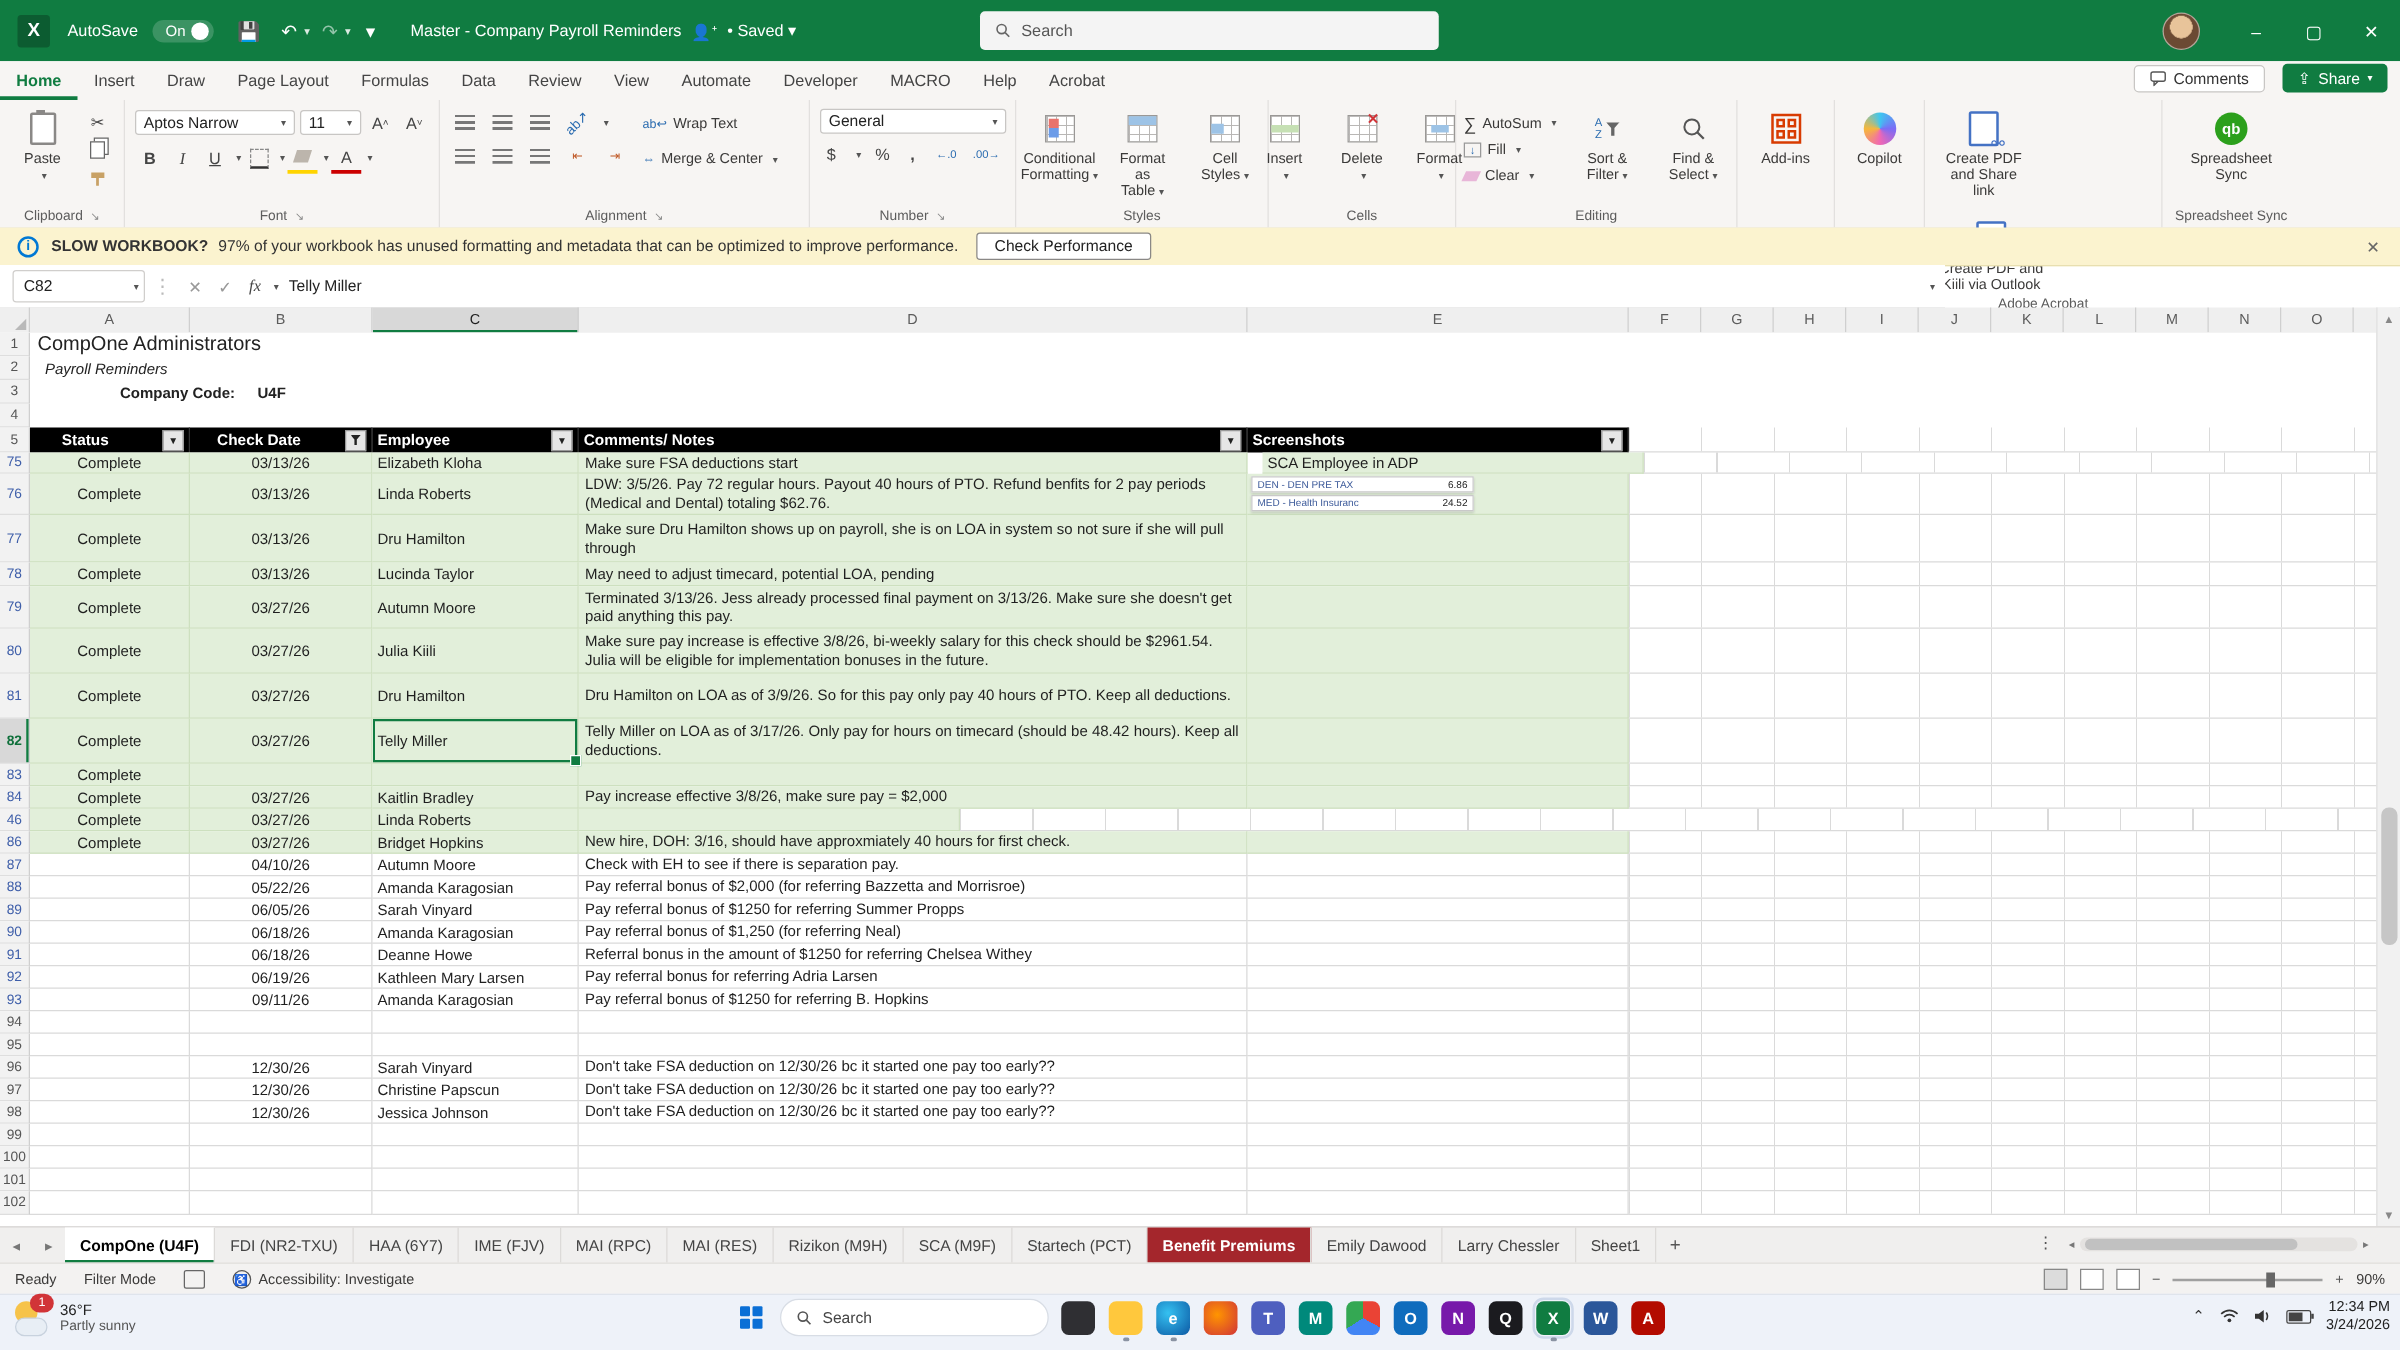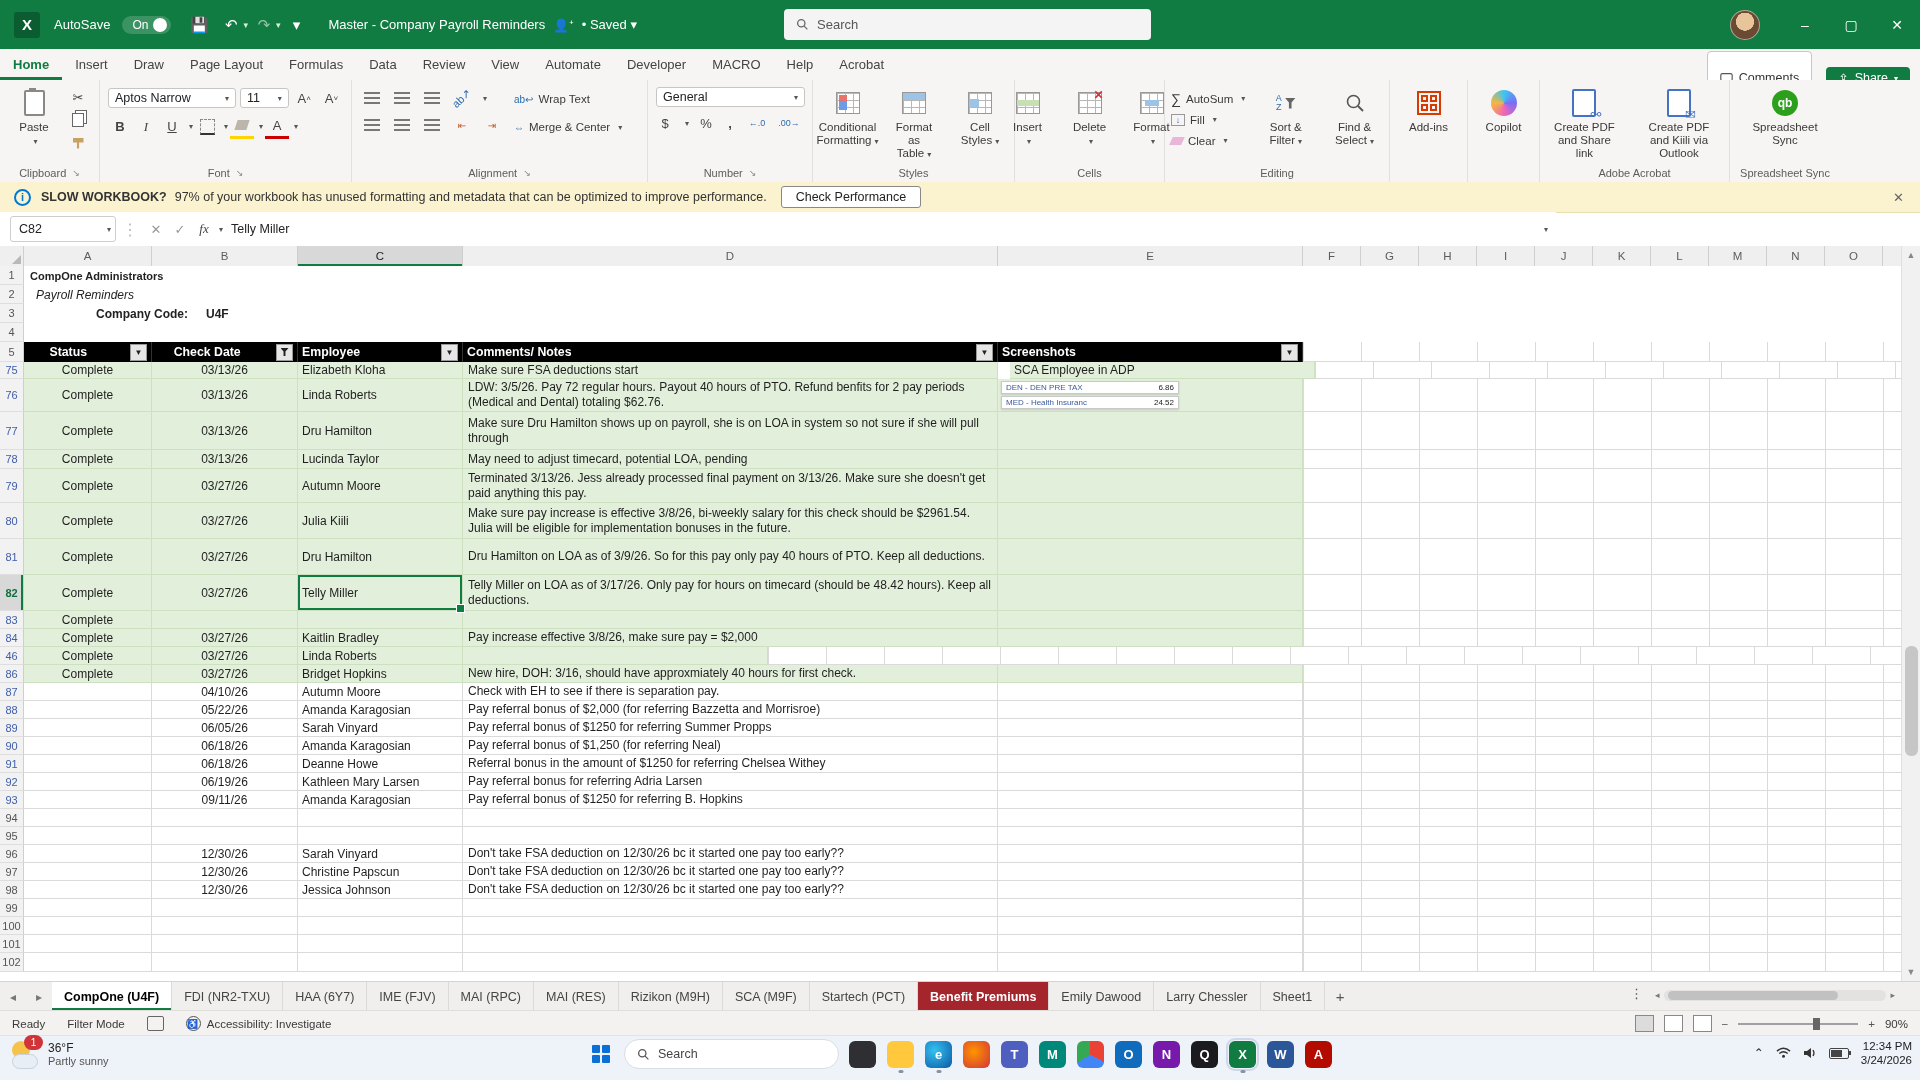--- a/index.html
+++ b/index.html
@@ -17,21 +17,21 @@
   .tb-caret{font-size:9px;opacity:.85;margin-left:-4px;}
   #tb-title{margin-left:16px;font-size:13px;display:flex;align-items:center;gap:8px;white-space:nowrap;}
   #tb-search{position:absolute;left:784px;top:9px;width:367px;height:31px;background:#f4f4f4;border-radius:4px;display:flex;align-items:center;color:#555;font-size:13px;gap:8px;padding-left:12px;box-sizing:border-box;}
   .winbtn{width:46px;height:49px;display:flex;align-items:center;justify-content:center;font-size:14px;color:#fff;}
   #avatar{position:absolute;right:160px;top:10px;width:28px;height:28px;border-radius:50%;background:radial-gradient(circle at 50% 38%,#e8c49a 0 40%,#6b4a33 41% 100%);border:1px solid rgba(255,255,255,.5);}
   
   #tabrow{left:0;top:49px;width:1920px;height:31px;background:#f7f5f3;border-bottom:1px solid #e3e1df;display:flex;align-items:center;}
   .rtab{padding:0 13px;font-size:13px;color:#444;height:30px;display:flex;align-items:center;cursor:default;}
   .rtab.active{font-weight:bold;color:#107C41;box-shadow:inset 0 -3px 0 #107C41;}
   #tabrow-right{position:absolute;right:10px;top:51px;display:flex;align-items:center;gap:14px;}
-  .pill-btn{display:flex;align-items:center;gap:6px;border:1px solid #c8c6c4;border-radius:4px;background:#fff;padding:19px 12px;font-size:12.5px;color:#333;}
+  .pill-btn{display:flex;align-items:center;gap:6px;border:1px solid #c8c6c4;border-radius:4px;background:#fff;padding:3px 12px;font-size:12.5px;color:#333;}
   .share-btn{display:flex;align-items:center;gap:6px;border-radius:4px;background:#107C41;padding:4px 12px;font-size:12.5px;color:#fff;}
   
   #ribbon{left:0;top:80px;width:1920px;height:102px;background:#f7f5f3;border-bottom:1px solid #dfdddb;display:flex;}
   .rgroup{display:flex;flex-direction:column;border-right:1px solid #e2e0de;box-sizing:border-box;}
   .rg-body{flex:1;display:flex;align-items:flex-start;padding:6px 6px 0 6px;gap:4px;}
   .rg-label{height:18px;display:flex;align-items:center;justify-content:center;font-size:11px;color:#5c5c5c;gap:6px;}
   .launcher{font-size:9px;color:#888;}
   .big-btn{display:flex;flex-direction:column;align-items:center;justify-content:flex-start;font-size:11.5px;color:#3b3a39;text-align:center;padding:2px 5px;line-height:13px;min-width:46px;}
   .big-btn .bic{height:30px;display:flex;align-items:center;justify-content:center;margin-bottom:3px;}
   .sml{width:24px;height:22px;display:flex;align-items:center;justify-content:center;font-size:13px;color:#444;}
@@ -464,21 +464,21 @@
         <div class="bic">
             <div class="copilot"></div>
           </div>
         <div><span>Copilot</span></div>
       </div>
     </div>
     <div class="rg-label"></div>
   </div>
 
   <div class="rgroup" style="width:190px;">
-    <div class="rg-body" style="justify-content:center;gap:12px;">
+    <div class="rg-body" style="justify-content:center;gap:12px;flex-direction:column;">
       <div class="big-btn">
         <div class="bic">
             <div class="pdfdoc"></div>
           </div>
         <div style="max-width:72px;"><span>Create PDF and Share link</span></div>
       </div>
       <div class="big-btn">
         <div class="bic">
             <div class="pdfdoc mail"></div>
           </div>
@@ -544,21 +544,21 @@
     <div class="colh" style="width: 58px;">M</div>
     <div class="colh" style="width: 58px;">N</div>
     <div class="colh" style="width: 58px;">O</div>
     <div class="colh" style="flex: 1 1 0%;"></div>
   </div>
 
 <div class="abs" id="grid">
   <div class="grow" style="height:19px;">
     <div class="gut">1</div>
     <div class="infocell">
-        <span style="font-weight:bold;font-size:11px;padding-left:6px;">CompOne Administrators</span>
+        <span style="font-weight:normal;font-size:16px;padding-left:6px;">CompOne Administrators</span>
       </div>
   </div>
   <div class="grow" style="height:19px;">
     <div class="gut">2</div>
     <div class="infocell">
         <span style="font-style:italic;font-size:12px;padding-left:12px;">Payroll Reminders</span>
       </div>
   </div>
   <div class="grow" style="height:19px;">
     <div class="gut">3</div>

